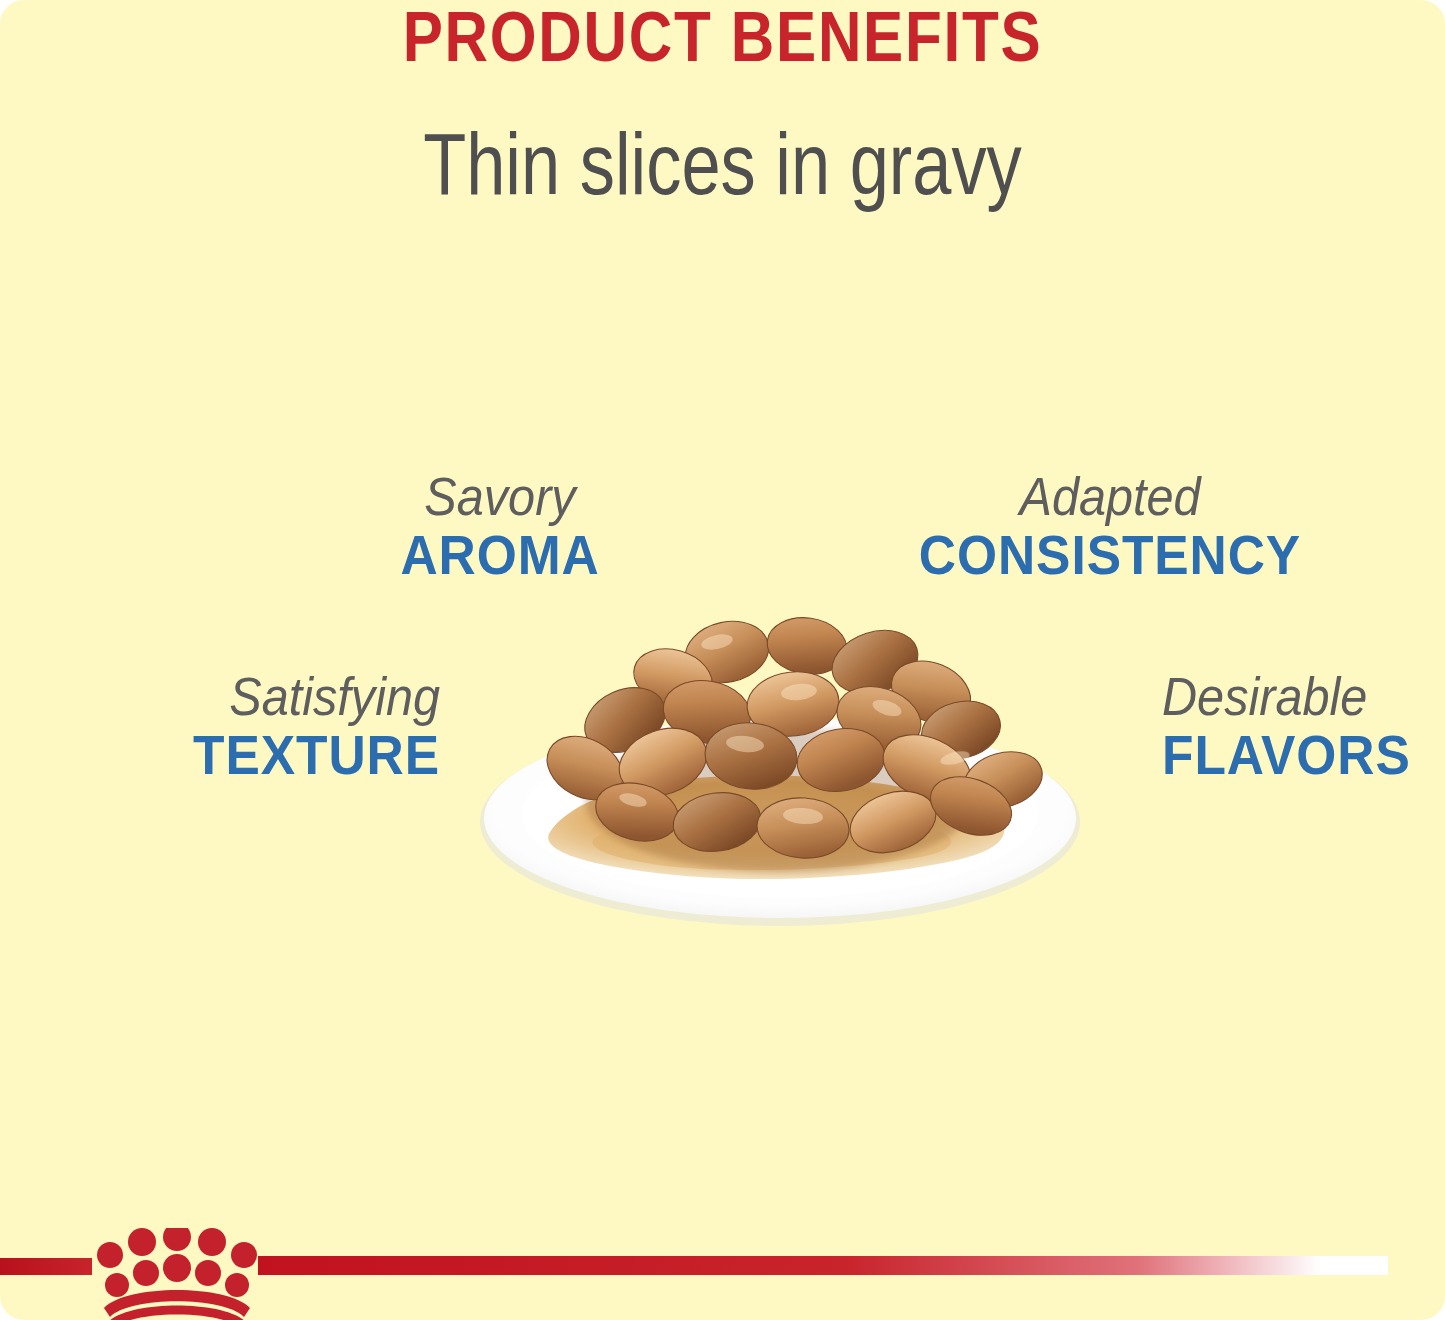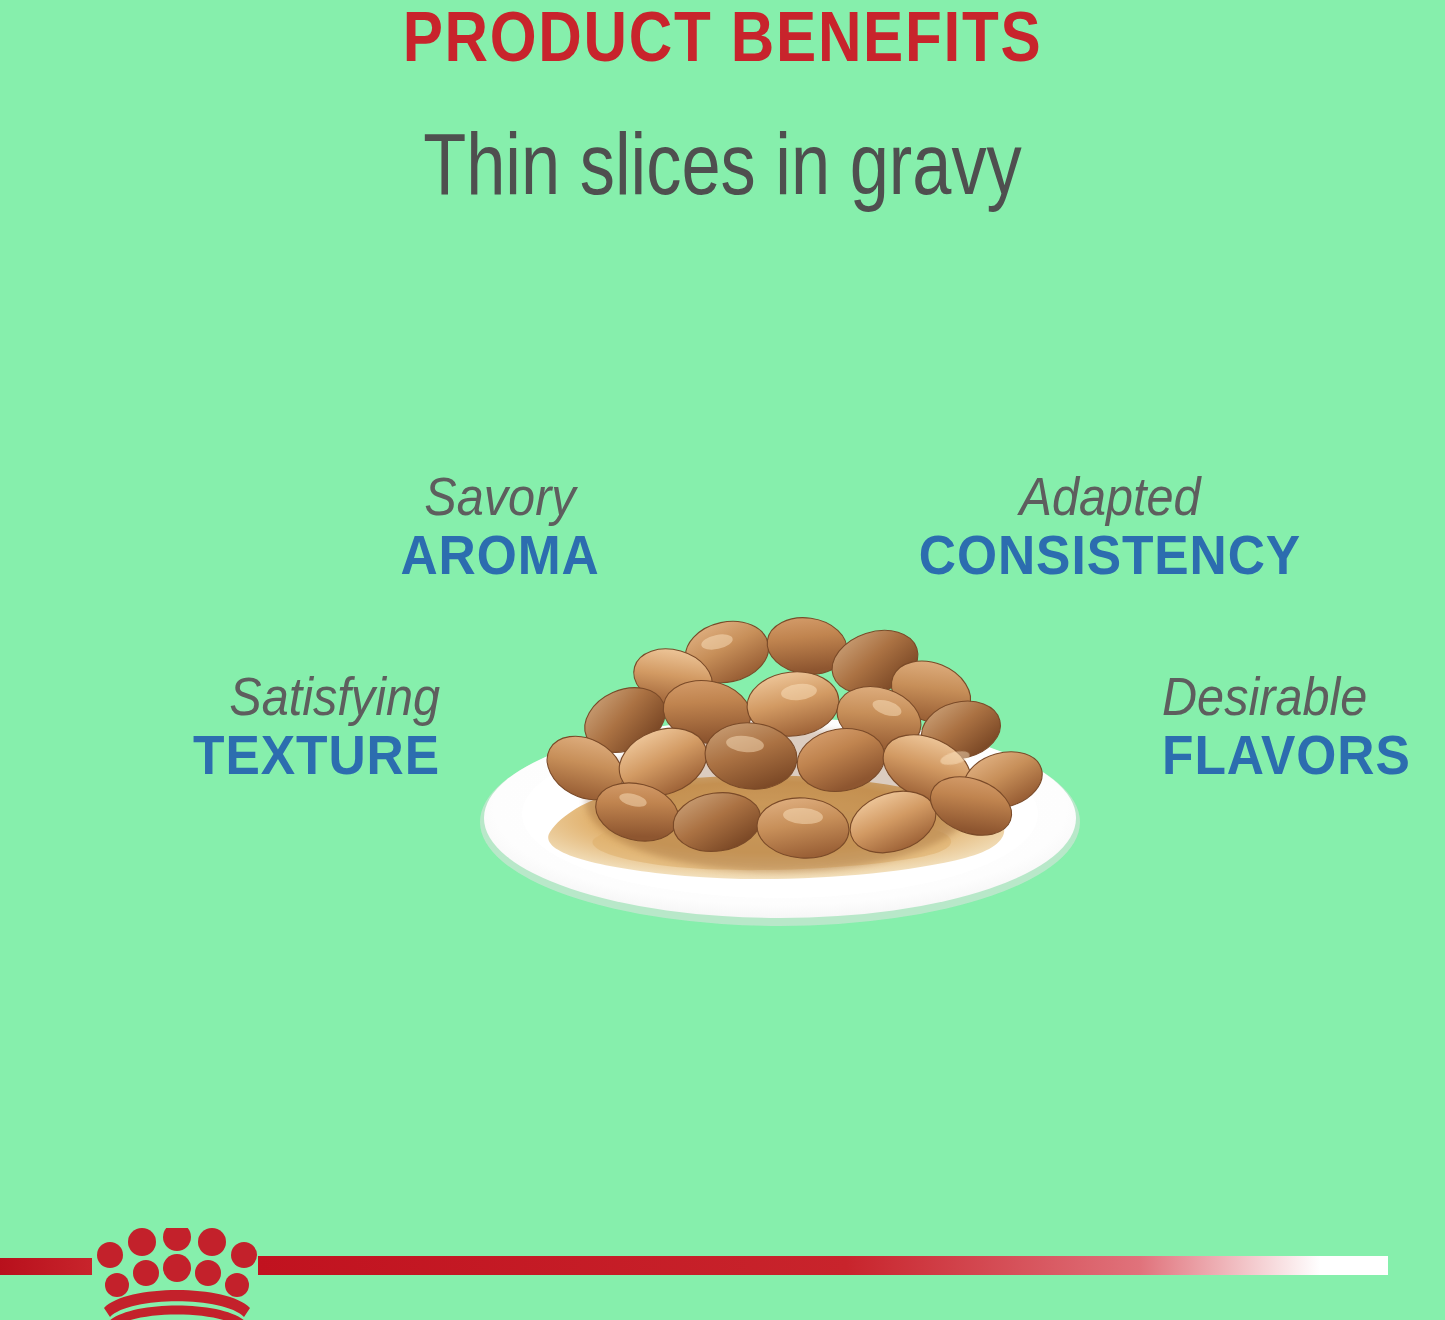--- a/index.html
+++ b/index.html
@@ -9,22 +9,23 @@
     background: #ffffff;
   }
   body {
     font-family: "Liberation Sans", "DejaVu Sans", sans-serif;
   }
 
   #page {
     position: relative;
     width: 1445px;
     height: 1320px;
-    background: #86efac;
+    background: #fef9c3;
     overflow: hidden;
+    border-radius: 24px;
   }
 
   
   .header-block {
     position: absolute;
     top: 0;
     left: 0;
     width: 1445px;
     text-align: center;
   }

